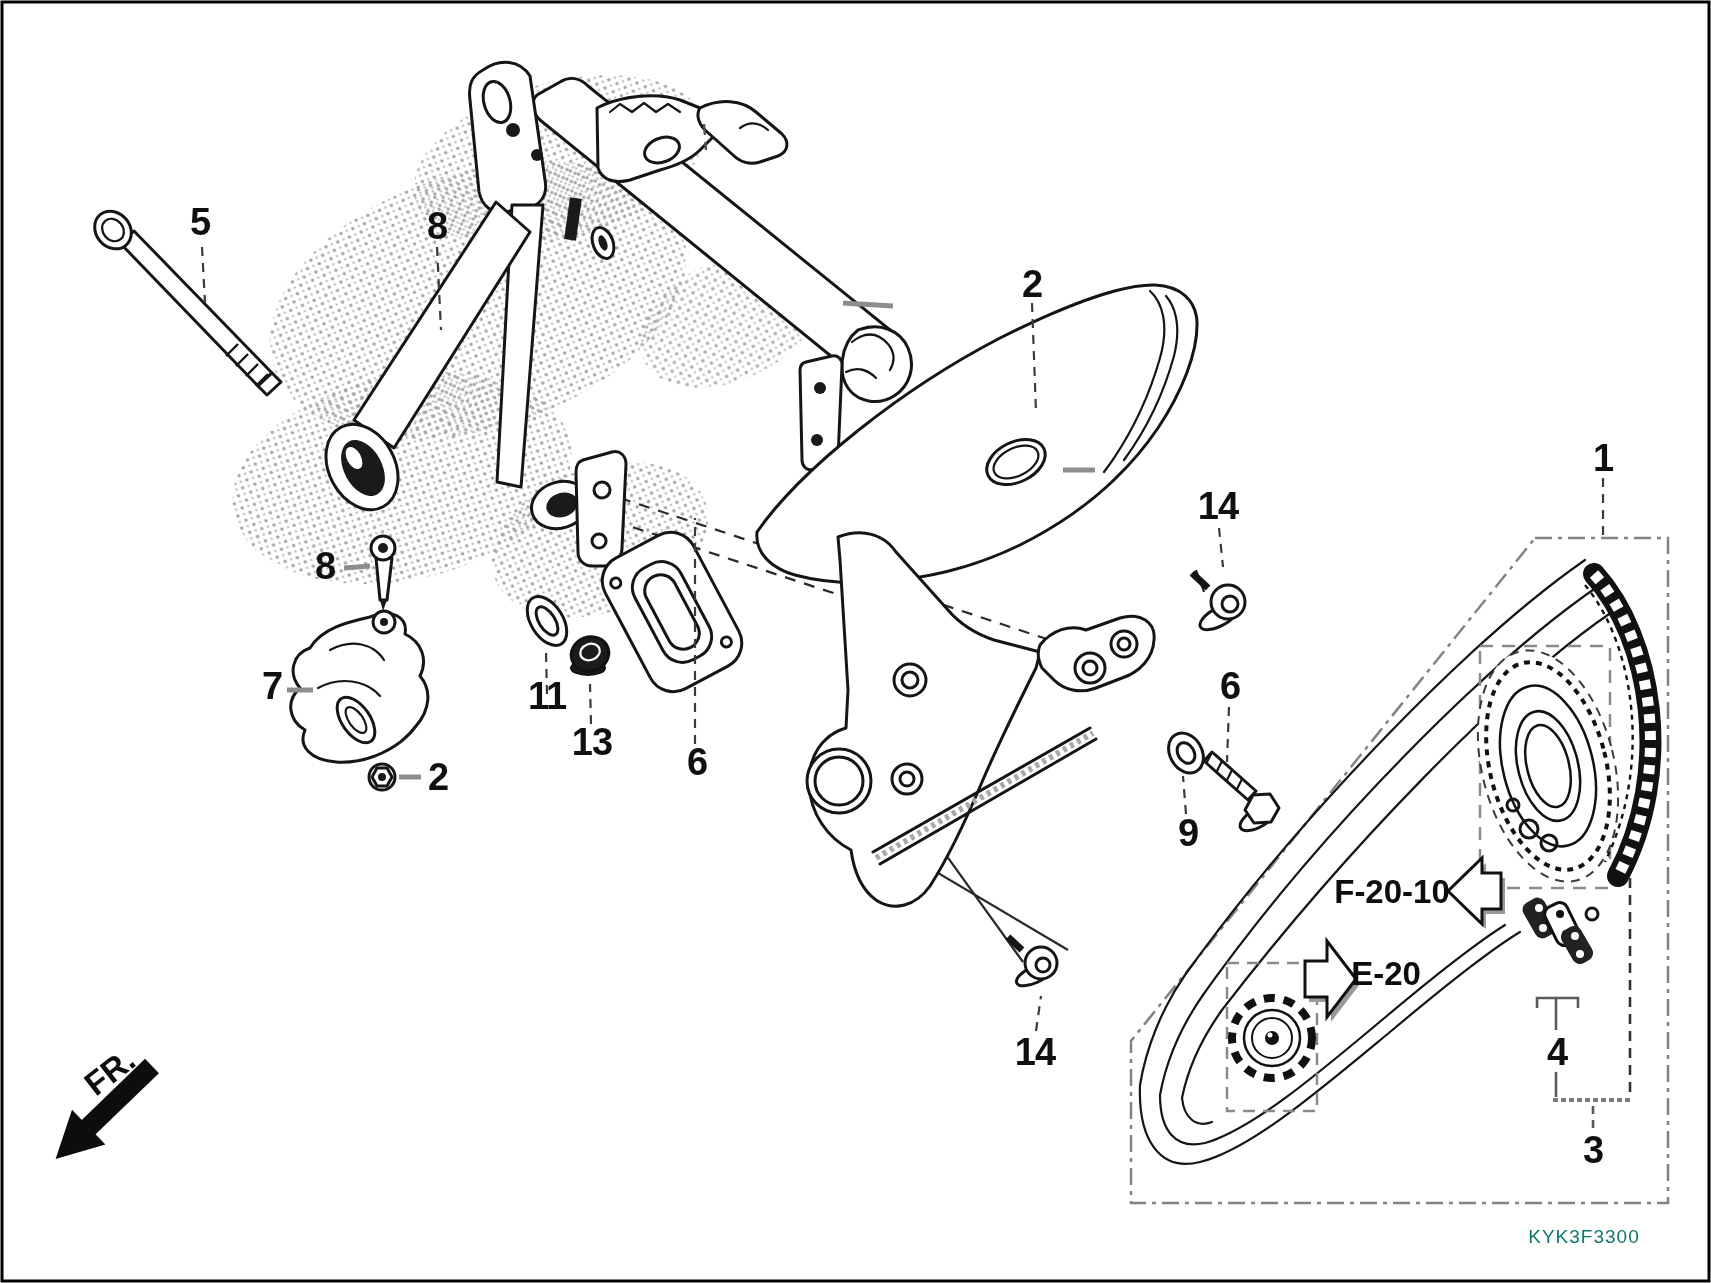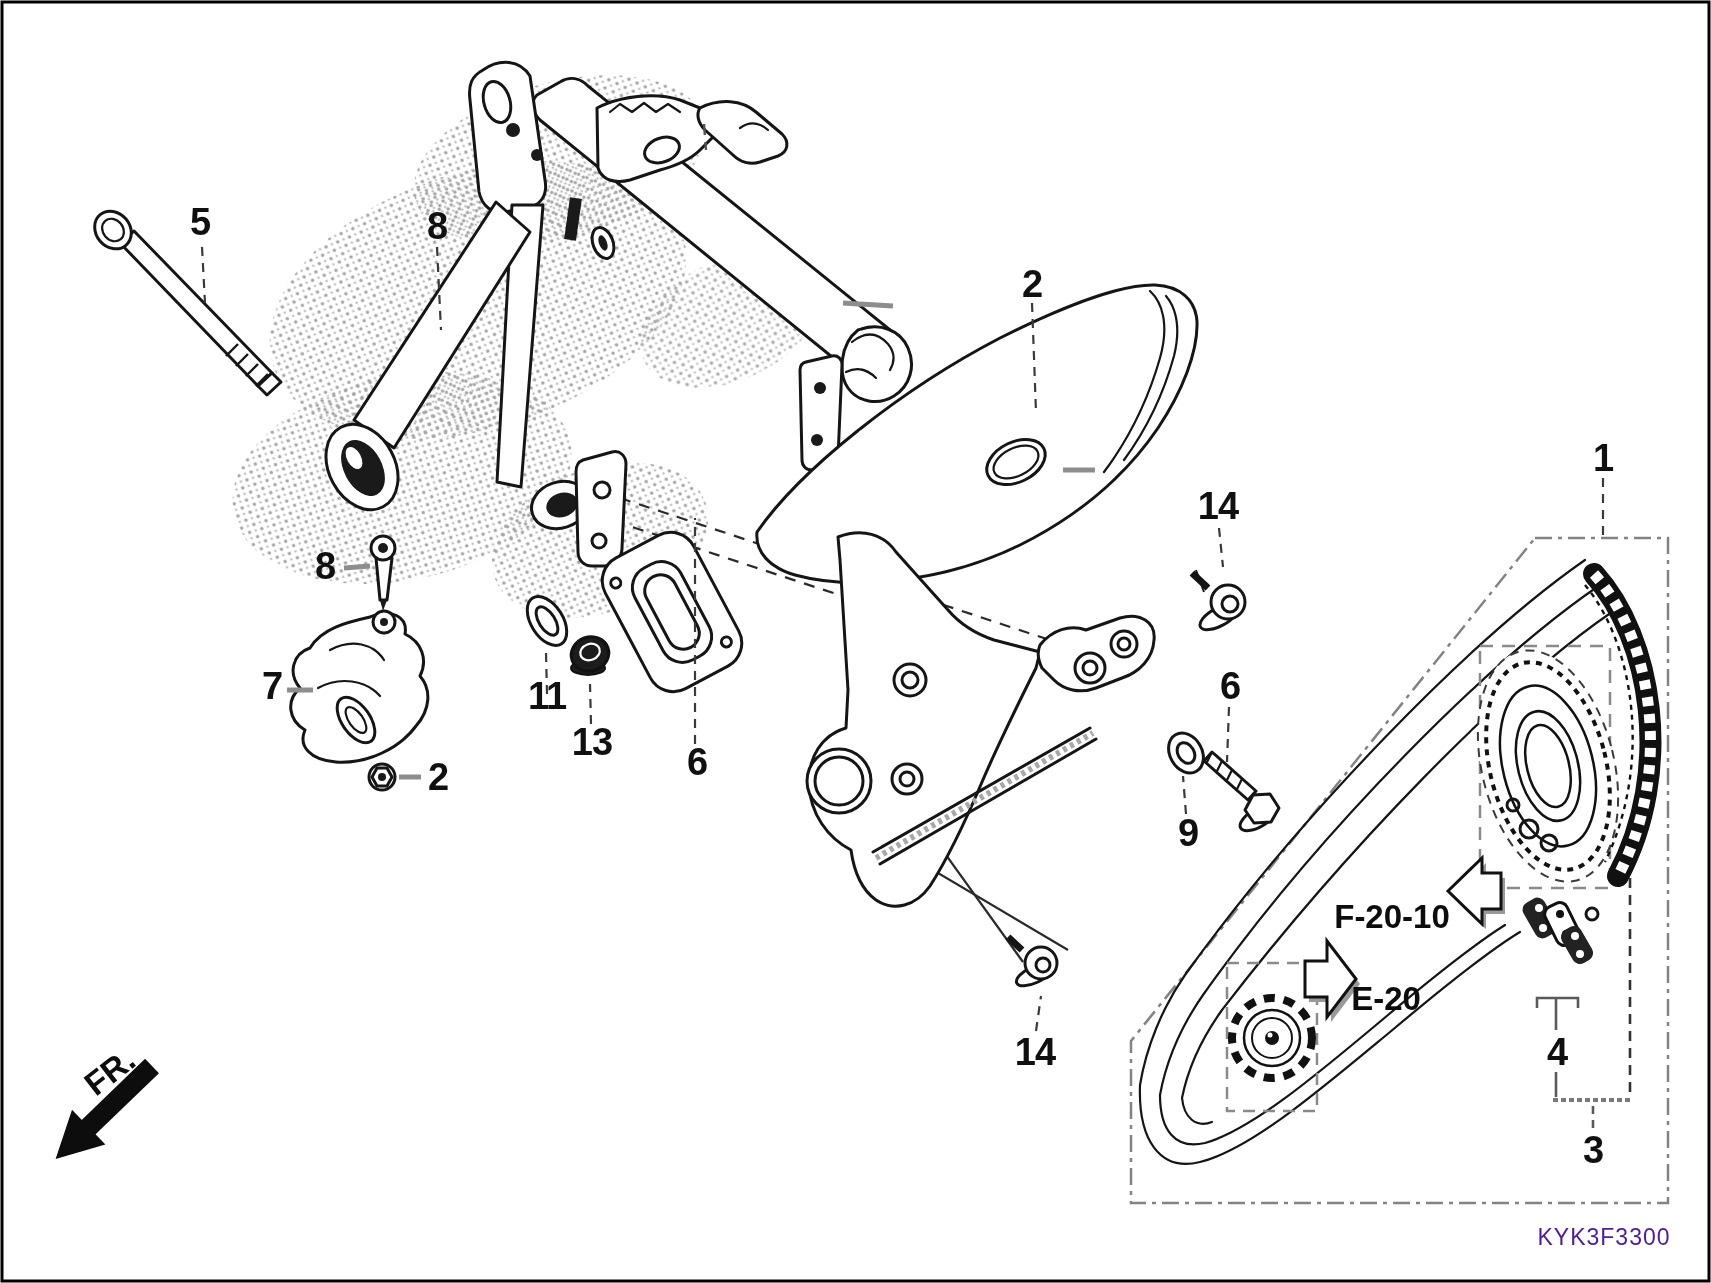--- a/index.html
+++ b/index.html
@@ -10,25 +10,25 @@
   .wh{fill:#ffffff}
   .dk{fill:#1a1a1a}
   .thin{stroke-width:2.2}
   .lead{stroke:#3a3a3a;stroke-width:2.2;fill:none;stroke-dasharray:9 7}
   .tick{stroke:#8d8d8d;stroke-width:5;fill:none}
   .boxln{stroke:#838383;stroke-width:2.5;fill:none;stroke-dasharray:17 6 4 6}
   .dashln{stroke:#555;stroke-width:2.4;fill:none;stroke-dasharray:11 7}
   .callout{position:absolute;transform:translate(-50%,-50%);font-weight:700;font-size:38px;
            color:#101010;line-height:1;letter-spacing:-1px;white-space:nowrap;}
   .reflabel{position:absolute;transform:translate(-50%,-50%);font-weight:700;font-size:33px;
-            color:#0d0d0d;line-height:1;white-space:nowrap;letter-spacing:0px;margin-top:25px;}
+            color:#0d0d0d;line-height:1;white-space:nowrap;letter-spacing:0px;}
   .frlabel{position:absolute;transform:translate(-50%,-50%) rotate(-38deg);font-weight:700;
            font-size:33px;color:#0d0d0d;white-space:nowrap;}
-  .codelabel{position:absolute;transform:translate(-50%,-50%);font-size:23px;font-weight:400;
-             color:#4c1d95;letter-spacing:1px;white-space:nowrap;margin-left:20px;}
+  .codelabel{position:absolute;transform:translate(-50%,-50%);font-size:19px;font-weight:400;
+             color:#0f766e;letter-spacing:1px;white-space:nowrap;}
 </style>
 </head>
 <body>
 
 <div id="stage">
 
 <svg width="1711" height="1283" viewBox="0 0 1711 1283">
   <defs>
     <pattern id="stip" width="9" height="9" patternUnits="userSpaceOnUse" patternTransform="rotate(40)">
       <circle cx="2.2" cy="2.2" r="1.7" fill="#8f8f8f"></circle>

